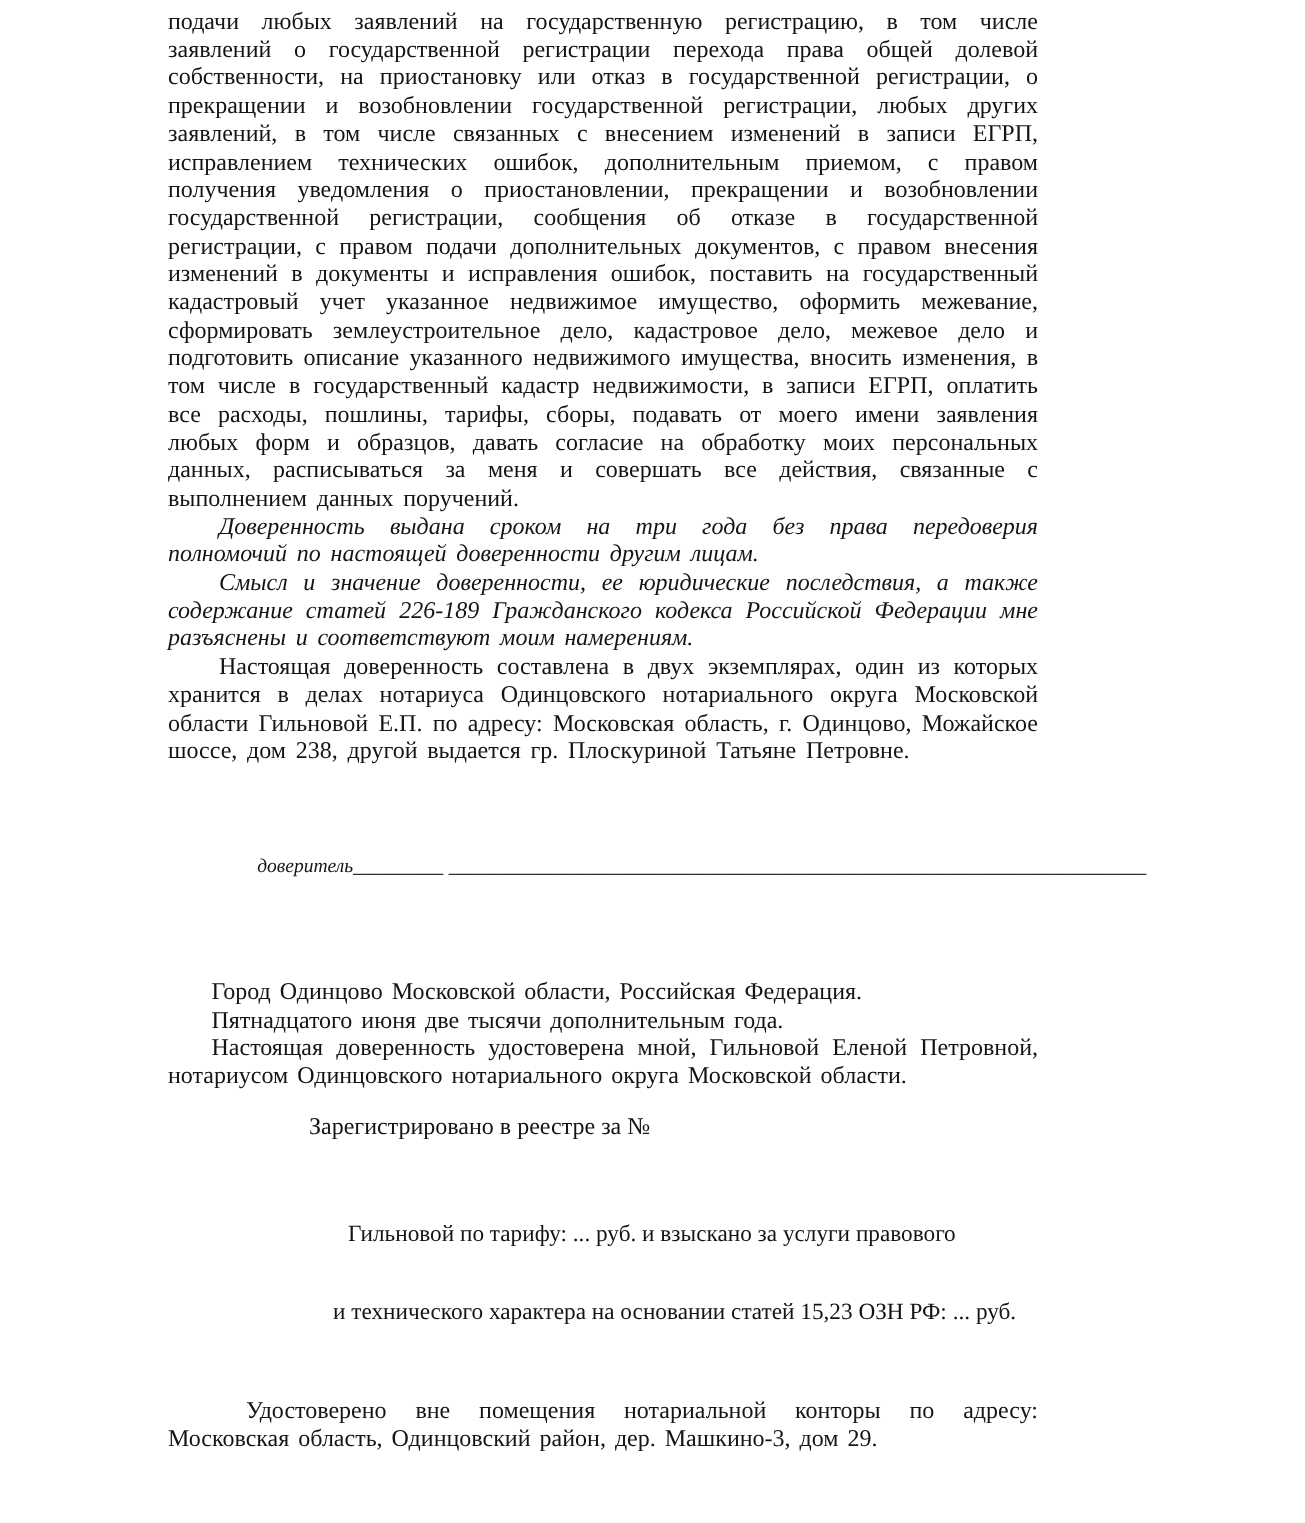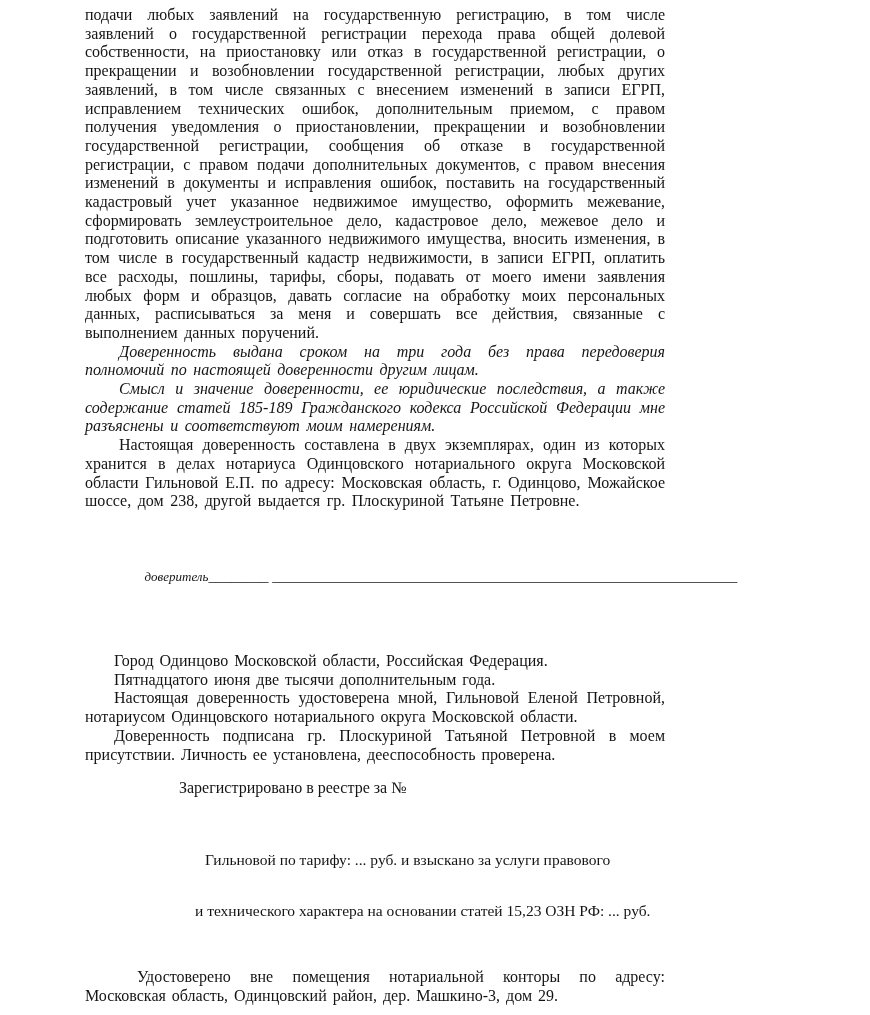--- a/index.html
+++ b/index.html
@@ -4,20 +4,21 @@
   <style>
     html, body { margin: 0; padding: 0; background: #ffffff; }
     .page {
       position: relative;
       width: 752px;
       height: 1015px;
       background: #ffffff;
       color: #141414;
       font-family: "Liberation Serif", serif;
       overflow: hidden;
+      padding-left: 27px;
     }
     .content {
       padding: 6px 87px 0 85px; 
     }
     .para {
       margin: 0;
       font-size: 16px;
       line-height: 18.7px;
       text-align: justify;
       word-spacing: 2.5px;
@@ -74,33 +75,32 @@
   </style>
 </head>
 <body>
 
 <div class="page">
   <div class="content">
 
     <div class="top-block">
       <p class="para">подачи любых заявлений на государственную регистрацию, в том числе заявлений о государственной регистрации перехода права общей долевой собственности, на приостановку или отказ в государственной регистрации, о прекращении и возобновлении государственной регистрации, любых других заявлений, в том числе связанных с внесением изменений в записи ЕГРП, исправлением технических ошибок, дополнительным приемом, с правом получения уведомления о приостановлении, прекращении и возобновлении государственной регистрации, сообщения об отказе в государственной регистрации, с правом подачи дополнительных документов, с правом внесения изменений в документы и исправления ошибок, поставить на государственный кадастровый учет указанное недвижимое имущество, оформить межевание, сформировать землеустроительное дело, кадастровое дело, межевое дело и подготовить описание указанного недвижимого имущества, вносить изменения, в том числе в государственный кадастр недвижимости, в записи ЕГРП, оплатить все расходы, пошлины, тарифы, сборы, подавать от моего имени заявления любых форм и образцов, давать согласие на обработку моих персональных данных, расписываться за меня и совершать все действия, связанные с выполнением данных поручений.</p>
       <p class="para italic indent">Доверенность выдана сроком на три года без права передоверия полномочий по настоящей доверенности другим лицам.</p>
-      <p class="para italic indent">Смысл и значение доверенности, ее юридические последствия, а также содержание статей 185-189 Гражданского кодекса Российской Федерации мне разъяснены и соответствуют моим намерениям.</p>
+      <p class="para italic indent">Смысл и значение доверенности, ее юридические последствия, а также содержание статей 226-189 Гражданского кодекса Российской Федерации мне разъяснены и соответствуют моим намерениям.</p>
       <p class="para indent">Настоящая доверенность составлена в двух экземплярах, один из которых хранится в делах нотариуса Одинцовского нотариального округа Московской области Гильновой Е.П. по адресу: Московская область, г. Одинцово, Можайское шоссе, дом 238, другой выдается гр. Плоскуриной Татьяне Петровне.</p>
     </div>
 
     <div class="sig-row">
       <span class="sig-label">доверитель</span><span class="sig-line">________ ______________________________________________________________</span>
     </div>
 
     <div class="attestation">
       <p class="att-p">Город Одинцово Московской области, Российская Федерация.</p>
       <p class="att-p">Пятнадцатого июня две тысячи дополнительным года.</p>
       <p class="att-p">Настоящая доверенность удостоверена мной, Гильновой Еленой Петровной, нотариусом Одинцовского нотариального округа Московской области.</p>
-      <p class="att-p">Доверенность подписана гр. Плоскуриной Татьяной Петровной в моем присутствии. Личность ее установлена, дееспособность проверена.</p>
     </div>
 
     <div class="registry">Зарегистрировано в реестре за №</div>
 
     <div class="fees">
       <div class="fee-1">Гильновой по тарифу: ... руб. и взыскано за услуги правового</div>
       <div class="fee-2">и технического характера на основании статей 15,23 ОЗН РФ: ... руб.</div>
     </div>
 
     <p class="certified">Удостоверено вне помещения нотариальной конторы по адресу: Московская область, Одинцовский район, дер. Машкино-3, дом 29.</p>

